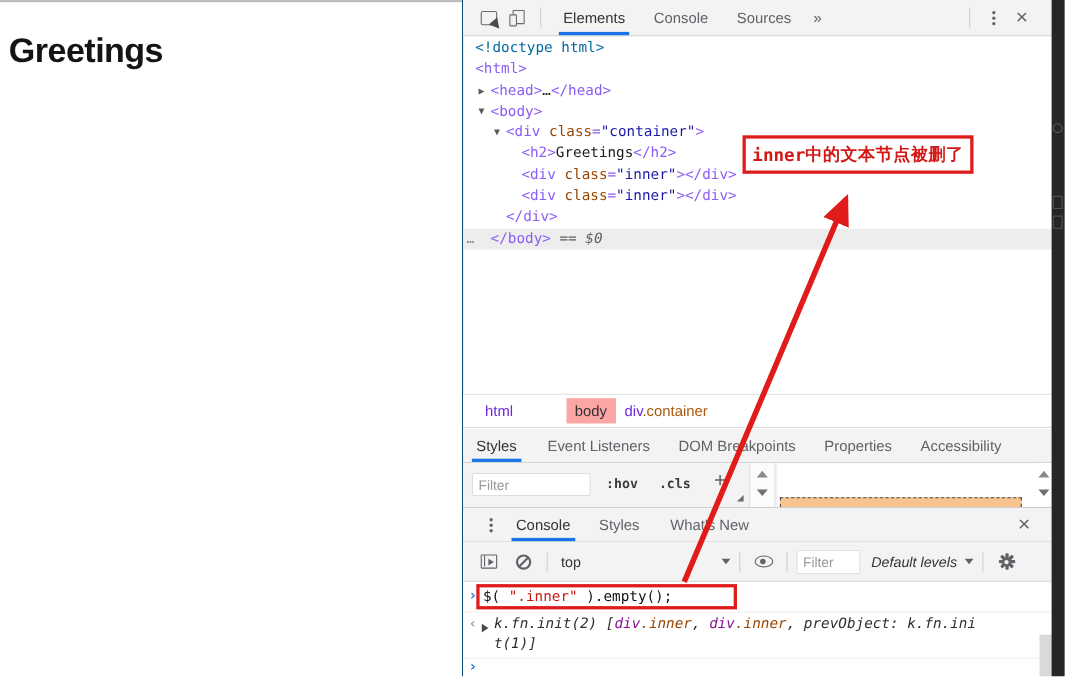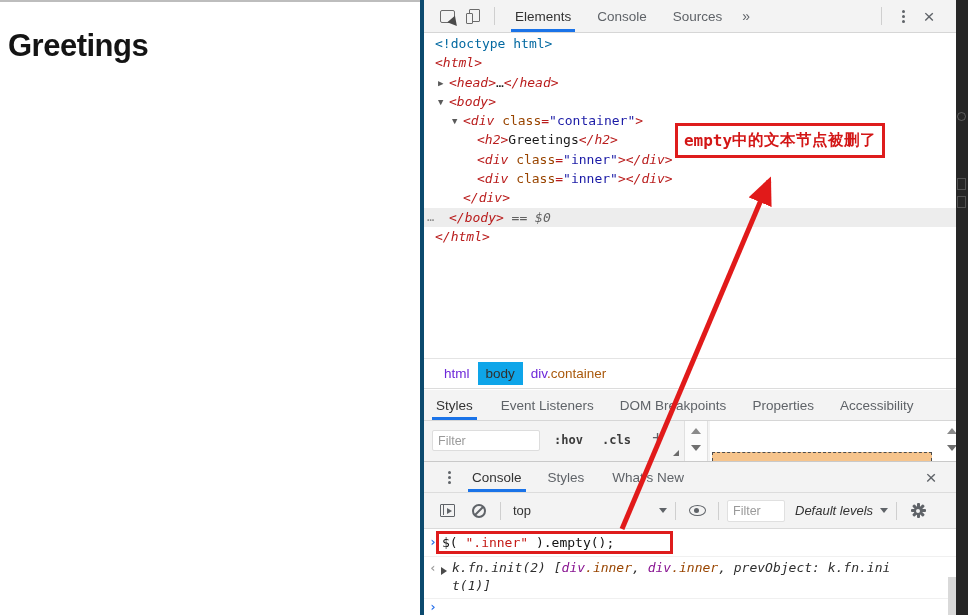--- a/index.html
+++ b/index.html
@@ -8,21 +8,21 @@
   #root { position:relative; width:968px; height:615px; background:#fff; }
 
   
   .page { position:absolute; left:0; top:0; width:420px; height:615px; background:#fff; }
   .page-topline { position:absolute; left:0; top:0; width:420px; height:2px; background:#bdbdbd; }
   .greeting { position:absolute; left:8px; top:28px; font-size:31px; font-weight:bold;
     color:#141414; letter-spacing:-0.5px; }
 
   
   .devtools { position:absolute; left:420px; top:0; width:536px; height:615px;
-    background:#fff; border-left:4px solid #0c4a6e; font-size:13px; color:#333; }
+    background:#fff; border-left:1px solid #0c4a6e; font-size:13px; color:#333; }
 
   .toolbar { position:absolute; left:0; width:100%; background:#f3f3f3; display:flex;
     align-items:center; }
   .main-toolbar { top:0; height:33px; border-bottom:1px solid #d6d6d6; padding-left:10px; }
 
   .tab { position:relative; height:100%; display:flex; align-items:center;
     padding:0 6px; color:#5f6368; font-size:13.5px; cursor:default; }
   .tab.active { color:#333; }
   .tab.active .tab-underline { position:absolute; left:2px; right:2px; bottom:0;
     height:3px; background:#1a73e8; }
@@ -48,33 +48,33 @@
   .close-x { color:#5f6368; font-size:19px; line-height:1; }
 
   
   .tree { position:absolute; left:0; top:34px; width:100%; height:219px;
     font-family:"DejaVu Sans Mono", monospace; font-size:13px; }
   .trow { position:relative; height:19.3px; line-height:19.3px; white-space:pre; }
   .trow.sel { background:#ededed; }
   .arrow { display:inline-block; width:11px; font-size:9px; color:#5a5a5a;
     vertical-align:1px; }
   .gutter-dots { position:absolute; left:3px; top:0; color:#8b8b8b; font-size:12px; }
-  .c-tag  { color:#b91c1c;font-style:italic; }
+  .c-tag  { color:#8b5cf6; }
   .c-attr { color:#994500; }
   .c-val  { color:#1a1aa6; }
   .c-txt  { color:#1a1a1a; }
   .c-gr   { color:#0369a1; }
   .c-eq   { color:#616161; font-style:italic; }
 
   
   .crumbbar { position:absolute; left:0; top:358px; width:100%; height:31px;
     background:#fff; border-top:1px solid #e4e4e4; border-bottom:1px solid #dcdcdc;
     display:flex; align-items:center; padding-left:12px; font-size:13.5px; }
   .crumb { padding:4px 8px; }
-  .crumb.sel { background:#0ea5e9; color:#303030; }
+  .crumb.sel { background:#fca5a5; color:#303030;margin-left:40px; }
   .cc-tag { color:#6d28d9; }
   .cc-cls { color:#a9590c; }
   .cc-dark { color:#303030; }
 
   
   .styles-tabs { top:390px; height:31px; border-bottom:1px solid #d6d6d6; padding-left:6px; }
 
   
   .filterbar { position:absolute; left:0; top:421px; width:100%; height:40px;
     background:#f3f3f3; }
@@ -239,21 +239,20 @@
         <div class="trow" style="padding-left: 0px;"><span class="arrow"></span><span class="c-gr">&lt;!doctype html&gt;</span></div>
         <div class="trow" style="padding-left: 0px;"><span class="arrow"></span><span class="c-tag">&lt;html&gt;</span></div>
         <div class="trow" style="padding-left: 14px;"><span class="arrow">▶</span><span class="c-tag">&lt;head&gt;</span><span class="c-txt">…</span><span class="c-tag">&lt;/head&gt;</span></div>
         <div class="trow" style="padding-left: 14px;"><span class="arrow">▼</span><span class="c-tag">&lt;body&gt;</span></div>
         <div class="trow" style="padding-left: 28px;"><span class="arrow">▼</span><span class="c-tag">&lt;div</span><span class="c-attr"> class</span><span class="c-tag">=</span><span class="c-val">"container"</span><span class="c-tag">&gt;</span></div>
         <div class="trow" style="padding-left: 42px;"><span class="arrow"></span><span class="c-tag">&lt;h2&gt;</span><span class="c-txt">Greetings</span><span class="c-tag">&lt;/h2&gt;</span></div>
         <div class="trow" style="padding-left: 42px;"><span class="arrow"></span><span class="c-tag">&lt;div</span><span class="c-attr"> class</span><span class="c-tag">=</span><span class="c-val">"inner"</span><span class="c-tag">&gt;&lt;/div&gt;</span></div>
         <div class="trow" style="padding-left: 42px;"><span class="arrow"></span><span class="c-tag">&lt;div</span><span class="c-attr"> class</span><span class="c-tag">=</span><span class="c-val">"inner"</span><span class="c-tag">&gt;&lt;/div&gt;</span></div>
         <div class="trow" style="padding-left: 28px;"><span class="arrow"></span><span class="c-tag">&lt;/div&gt;</span></div>
         <div class="trow sel" style="padding-left: 14px;"><span class="gutter-dots">…</span><span class="arrow"></span><span class="c-tag">&lt;/body&gt;</span><span class="c-eq"> == $0</span></div>
-        <div class="trow" style="padding-left: 0px;"><span class="arrow"></span><span class="c-tag">&lt;/html&gt;</span></div>
       </div>
 
     <div class="crumbbar">
         <div class="crumb"><span class="cc-tag">html</span></div>
         <div class="crumb sel"><span class="cc-dark">body</span></div>
         <div class="crumb"><span class="cc-tag">div</span><span class="cc-cls">.container</span></div>
       </div>
 
     <div class="toolbar styles-tabs">
       <div class="tab active">
@@ -373,21 +372,21 @@
     <div class="scroll-corner"></div>
   </div>
 
   <div class="dark-strip">
     <span class="glyph1"></span>
     <span class="glyph2"></span>
     <span class="glyph3"></span>
   </div>
 
   <div class="anno-box">
-    <span class="anno-en">empty</span>
+    <span class="anno-en">inner</span>
       <span class="anno-zh">中的文本节点被删了</span>
   </div>
 
   <svg id="arrow-svg" width="968" height="615">
     <defs>
       <marker id="ah" markerWidth="5.6" markerHeight="5" refX="4.6" refY="2.5" orient="auto" markerUnits="strokeWidth">
         <path d="M0,0 L5.6,2.5 L0,5 Z" fill="#e11a1a"></path>
       </marker>
     </defs>
     <line x1="622" y1="529" x2="769" y2="181" stroke="#e11a1a" stroke-width="5" marker-end="url(#ah)"></line>

